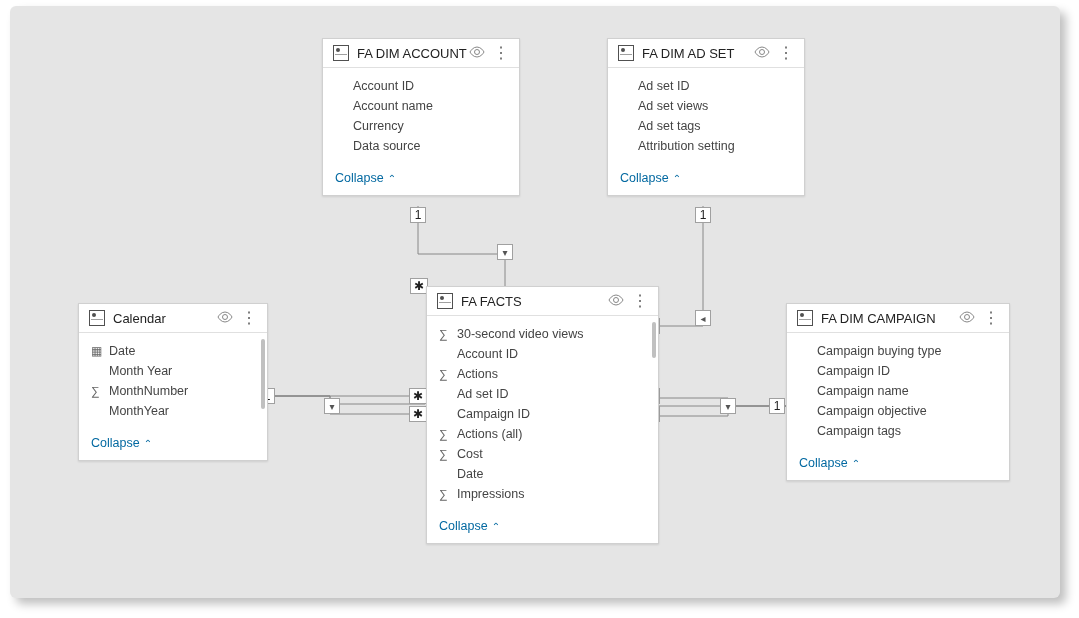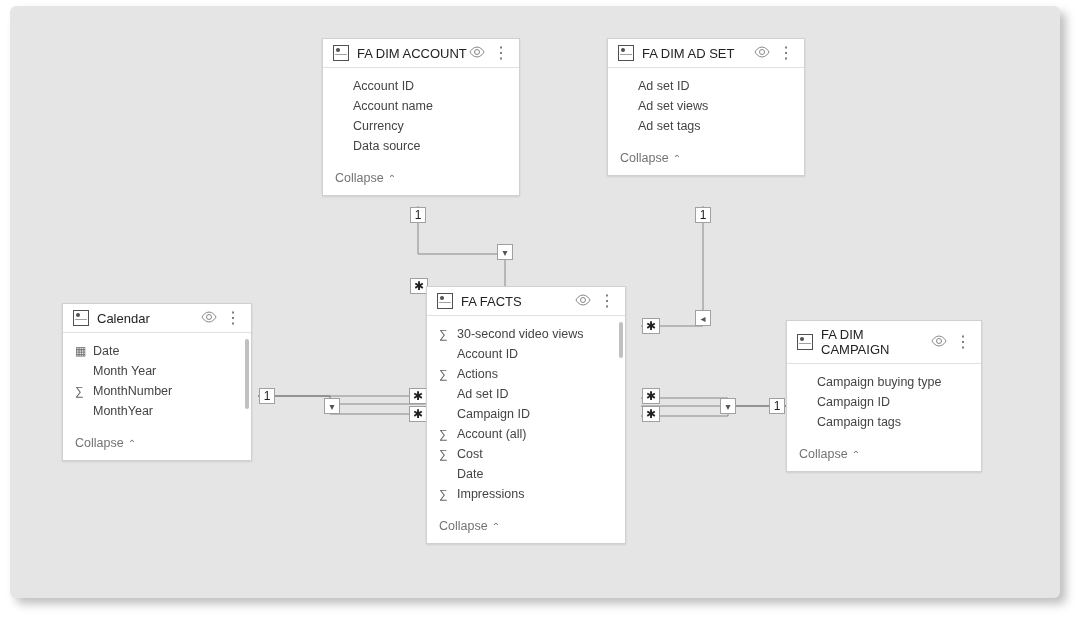--- a/index.html
+++ b/index.html
@@ -110,21 +110,21 @@
     position: absolute;
     right: 2px;
     width: 4px;
     background: #c0c0c0;
     border-radius: 2px;
   }
   .card-footer {
     padding: 6px 12px 10px 12px;
   }
   .collapse-link {
-    color: #737373;
+    color: #0369a1;
     font-size: 12.5px;
     cursor: pointer;
     display: inline-flex;
     align-items: center;
     gap: 4px;
   }
   .collapse-caret {
     font-size: 10px;
   }
   
@@ -241,30 +241,34 @@
           <span class="field-name">Ad set ID</span>
         </div>
         <div class="field-row">
           <span class="field-icon"></span>
           <span class="field-name">Ad set views</span>
         </div>
         <div class="field-row">
           <span class="field-icon"></span>
           <span class="field-name">Ad set tags</span>
         </div>
+        <div class="field-row">
+          <span class="field-icon"></span>
+          <span class="field-name">Attribution setting</span>
+        </div>
       </div>
     <div class="card-footer">
       <span class="collapse-link">
         <span>Collapse</span>
         <span class="collapse-caret">⌃</span>
       </span>
     </div>
   </div>
 
-  <div class="table-card" style="left:52px; top:297px; width:172px;">
+  <div class="table-card" style="left:68px; top:297px; width:172px;">
     <div class="card-header">
       <span class="table-icon"></span>
       <span class="card-title">Calendar</span>
       <span class="header-actions">
         <span class="eye-icon"><svg width="16" height="12" viewBox="0 0 16 12">
               <path d="M8 1 C4 1 1.5 5 1 6 C1.5 7 4 11 8 11 C12 11 14.5 7 15 6 C14.5 5 12 1 8 1 Z M8 3.5 A2.5 2.5 0 1 1 8 8.5 A2.5 2.5 0 1 1 8 3.5" fill="none" stroke="#888" stroke-width="1"></path>
             </svg></span>
         <span class="more-icon">⋮</span>
       </span>
     </div>
@@ -288,21 +292,21 @@
         </div>
       </div>
     <div class="card-footer">
       <span class="collapse-link">
         <span>Collapse</span>
         <span class="collapse-caret">⌃</span>
       </span>
     </div>
   </div>
 
-  <div class="table-card" style="left:416px; top:280px; width:200px;">
+  <div class="table-card" style="left:416px; top:280px; width:233px;">
     <div class="card-header">
       <span class="table-icon"></span>
       <span class="card-title">FA FACTS</span>
       <span class="header-actions">
         <span class="eye-icon"><svg width="16" height="12" viewBox="0 0 16 12">
               <path d="M8 1 C4 1 1.5 5 1 6 C1.5 7 4 11 8 11 C12 11 14.5 7 15 6 C14.5 5 12 1 8 1 Z M8 3.5 A2.5 2.5 0 1 1 8 8.5 A2.5 2.5 0 1 1 8 3.5" fill="none" stroke="#888" stroke-width="1"></path>
             </svg></span>
         <span class="more-icon">⋮</span>
       </span>
     </div>
@@ -323,21 +327,21 @@
         <div class="field-row">
           <span class="field-icon"></span>
           <span class="field-name">Ad set ID</span>
         </div>
         <div class="field-row">
           <span class="field-icon"></span>
           <span class="field-name">Campaign ID</span>
         </div>
         <div class="field-row">
           <span class="field-icon">∑</span>
-          <span class="field-name">Account (all)</span>
+          <span class="field-name">Actions (all)</span>
         </div>
         <div class="field-row">
           <span class="field-icon">∑</span>
           <span class="field-name">Cost</span>
         </div>
         <div class="field-row">
           <span class="field-icon"></span>
           <span class="field-name">Date</span>
         </div>
         <div class="field-row">
@@ -346,21 +350,21 @@
         </div>
       </div>
     <div class="card-footer">
       <span class="collapse-link">
         <span>Collapse</span>
         <span class="collapse-caret">⌃</span>
       </span>
     </div>
   </div>
 
-  <div class="table-card" style="left:776px; top:314px; width:196px;">
+  <div class="table-card" style="left:776px; top:297px; width:224px;">
     <div class="card-header">
       <span class="table-icon"></span>
       <span class="card-title">FA DIM CAMPAIGN</span>
       <span class="header-actions">
         <span class="eye-icon"><svg width="16" height="12" viewBox="0 0 16 12">
               <path d="M8 1 C4 1 1.5 5 1 6 C1.5 7 4 11 8 11 C12 11 14.5 7 15 6 C14.5 5 12 1 8 1 Z M8 3.5 A2.5 2.5 0 1 1 8 8.5 A2.5 2.5 0 1 1 8 3.5" fill="none" stroke="#888" stroke-width="1"></path>
             </svg></span>
         <span class="more-icon">⋮</span>
       </span>
     </div>
@@ -368,20 +372,28 @@
         <div class="field-row">
           <span class="field-icon"></span>
           <span class="field-name">Campaign buying type</span>
         </div>
         <div class="field-row">
           <span class="field-icon"></span>
           <span class="field-name">Campaign ID</span>
         </div>
         <div class="field-row">
           <span class="field-icon"></span>
+          <span class="field-name">Campaign name</span>
+        </div>
+        <div class="field-row">
+          <span class="field-icon"></span>
+          <span class="field-name">Campaign objective</span>
+        </div>
+        <div class="field-row">
+          <span class="field-icon"></span>
           <span class="field-name">Campaign tags</span>
         </div>
       </div>
     <div class="card-footer">
       <span class="collapse-link">
         <span>Collapse</span>
         <span class="collapse-caret">⌃</span>
       </span>
     </div>
   </div>

